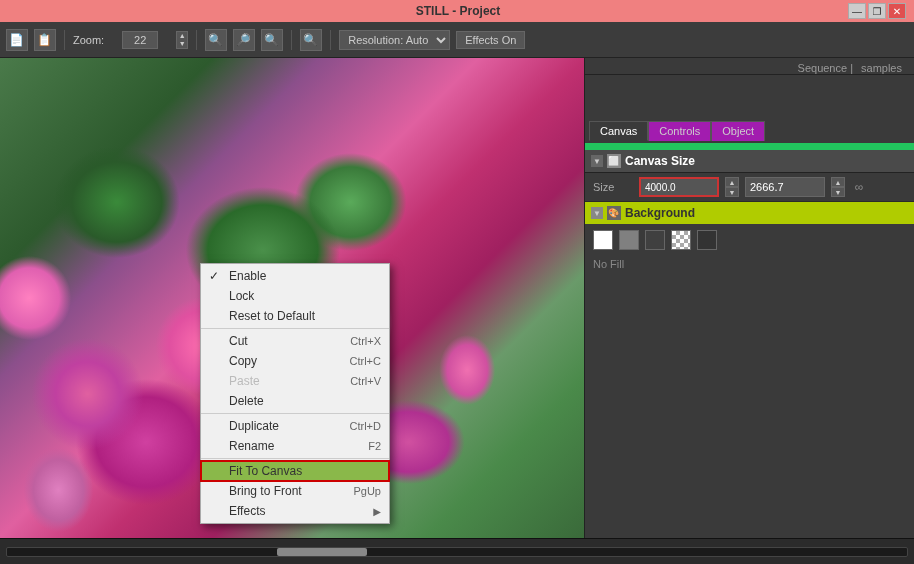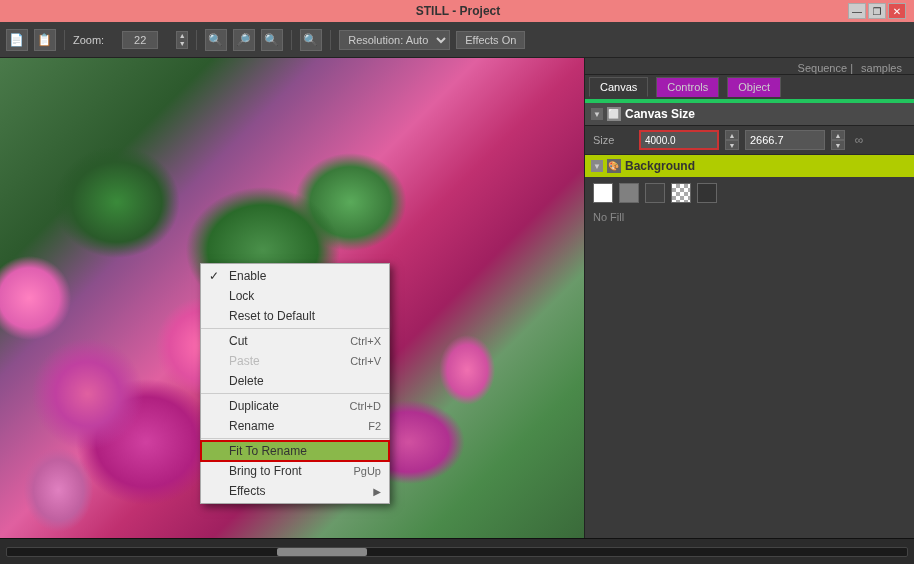--- a/index.html
+++ b/index.html
@@ -318,20 +318,24 @@
       <div class="ctx-item">
         <span>Reset to Default</span>
       </div>
       <div class="ctx-separator"></div>
 
       <div class="ctx-item">
         <span>Cut</span>
         <span class="shortcut">Ctrl+X</span>
       </div>
 
+      <div class="ctx-item">
+        <span>Copy</span>
+        <span class="shortcut">Ctrl+C</span>
+      </div>
 
       <div class="ctx-item dimmed">
         <span>Paste</span>
         <span class="shortcut">Ctrl+V</span>
       </div>
 
       <div class="ctx-item">
         <span>Delete</span>
       </div>
       <div class="ctx-separator"></div>
@@ -341,21 +345,21 @@
         <span class="shortcut">Ctrl+D</span>
       </div>
 
       <div class="ctx-item">
         <span>Rename</span>
         <span class="shortcut">F2</span>
       </div>
       <div class="ctx-separator"></div>
 
       <div class="ctx-item fit-canvas-highlight">
-        <span>Fit To Rename</span>
+        <span>Fit To Canvas</span>
       </div>
 
 
       <div class="ctx-item">
         <span>Bring to Front</span>
         <span class="shortcut">PgUp</span>
       </div>
 
       <div class="ctx-item">
         <span>Effects</span>
@@ -363,21 +367,21 @@
       </div>
     </div>
   </div>
 
   <div id="right-panel">
 
     <div class="panel-tabs-row">
       <span class="panel-seq-label">Sequence |</span>
       <span class="panel-seq-label">samples</span>
     </div>
-    <div style="display:flex; padding: 2px 4px; background:#3a3a3a; border-bottom:4px solid #22c55e; gap:8px;">
+    <div style="display:flex; padding: 2px 4px; background:#3a3a3a; border-bottom:7px solid #22c55e; gap:0;margin-top:44px;">
       <div class="panel-tab active">Canvas</div>
       <div class="panel-tab">Controls</div>
       <div class="panel-tab">Object</div>
     </div>
 
     <div class="section-header">
       <div class="section-collapse">▼</div>
       <div class="section-icon">⬜</div>
       <div class="section-title">Canvas Size</div>
     </div>

